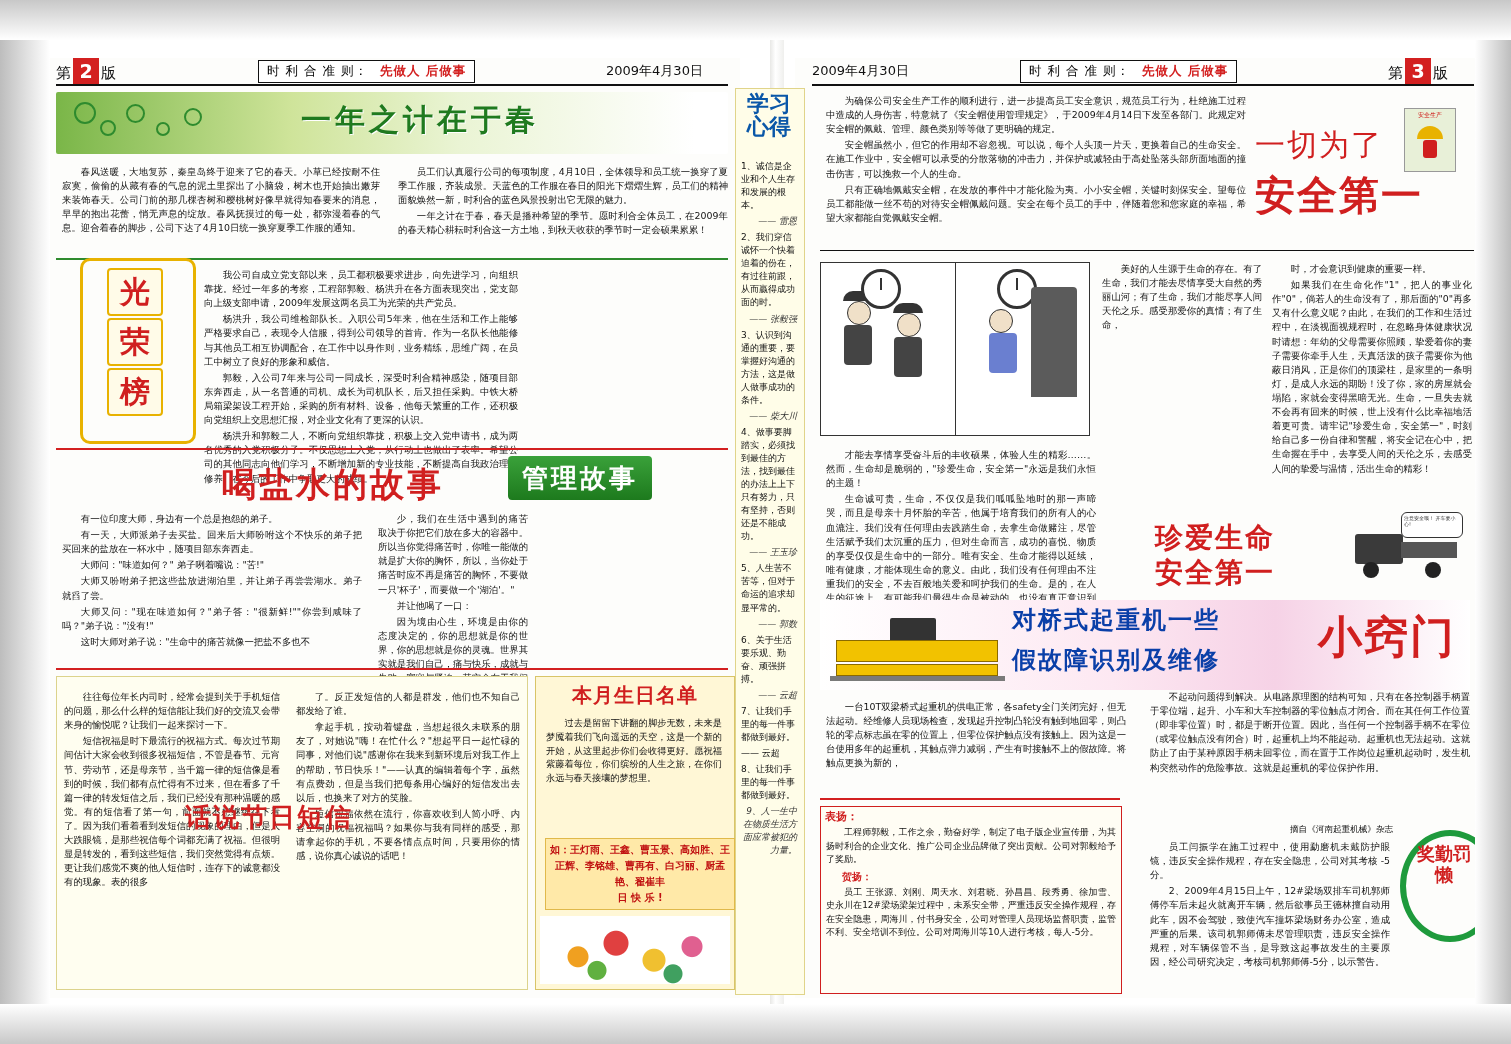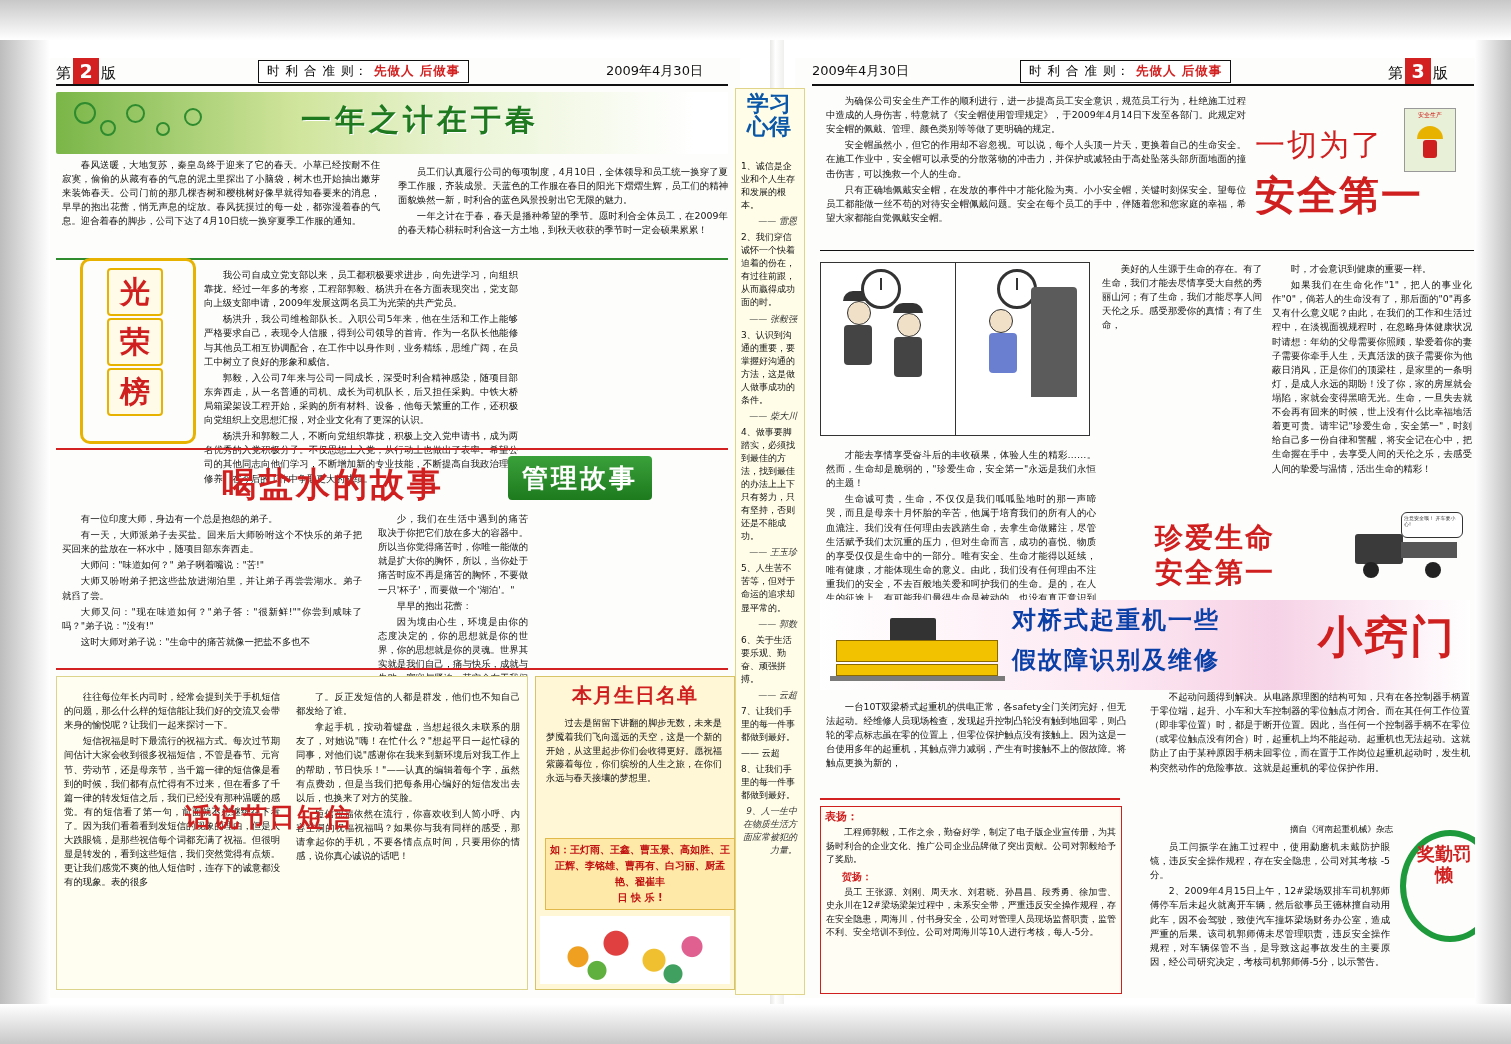--- a/index.html
+++ b/index.html
@@ -25,21 +25,21 @@
   
   .masthead{position:absolute;height:26px;display:flex;align-items:center;}
   .pgnum{display:flex;align-items:baseline;font-family:"DejaVu Sans",sans-serif;}
   .pgnum .lbl{font-size:15px;color:#111;}
   .pgnum .num{
     display:inline-block;width:26px;height:26px;line-height:26px;text-align:center;
     background:#d32020;color:#fff;font-size:19px;font-weight:bold;margin:0 2px;
   }
   .mast-band{
     border:1.5px solid #111;padding:2px 8px;font-size:12.5px;letter-spacing:1px;
-    display:flex;align-items:center;gap:6px;white-space:nowrap;background:#fff;
+    display:flex;align-items:center;gap:12px;white-space:nowrap;background:#fff;
   }
   .mast-band .red{color:#d32020;font-weight:bold;}
   .mast-date{font-size:13px;color:#111;}
   .mast-rule{position:absolute;height:2px;background:#111;}
 
   
   .col{position:absolute;font-size:9.4px;line-height:1.5;color:#111;text-align:justify;}
   .col p{margin:0 0 2px 0;text-indent:2em;}
   .hr-thin{position:absolute;background:#111;height:1px;}
   .hr-red{position:absolute;background:#d32020;height:2px;}
@@ -249,21 +249,21 @@
 
   <div class="banner-spring">
     <div class="swirl" style="left:18px;top:10px;width:18px;height:18px;"></div>
     <div class="swirl" style="left:44px;top:28px;width:12px;height:12px;"></div>
     <div class="swirl" style="left:70px;top:12px;width:15px;height:15px;"></div>
     <div class="swirl" style="left:100px;top:30px;width:10px;height:10px;"></div>
     <div class="swirl" style="left:128px;top:16px;width:14px;height:14px;"></div>
     <div class="title">一年之计在于春</div>
   </div>
 
-  <div class="col" style="left:62px;top:158px;width:318px;">
+  <div class="col" style="left:62px;top:165px;width:318px;">
     <p>春风送暖，大地复苏，秦皇岛终于迎来了它的春天。小草已经按耐不住寂寞，偷偷的从藏有春的气息的泥土里探出了小脑袋，树木也开始抽出嫩芽来装饰春天。公司门前的那几棵杏树和樱桃树好像早就得知春要来的消息，早早的抱出花蕾，悄无声息的绽放。春风抚摸过的每一处，都弥漫着春的气息。迎合着春的脚步，公司下达了4月10日统一换穿夏季工作服的通知。</p>
   </div>
   <div class="col" style="left:398px;top:165px;width:330px;">
     <p>员工们认真履行公司的每项制度，4月10日，全体领导和员工统一换穿了夏季工作服，齐装成景。天蓝色的工作服在春日的阳光下熠熠生辉，员工们的精神面貌焕然一新，时利合的蓝色风景投射出它无限的魅力。</p>
     <p>一年之计在于春，春天是播种希望的季节。愿时利合全体员工，在2009年的春天精心耕耘时利合这一方土地，到秋天收获的季节时一定会硕果累累！</p>
   </div>
   <div class="hr-thin" style="left:56px;top:258px;width:672px;height:2px;background:#2e8b2e;"></div>
 
   <div class="glory-ribbon"></div>
   <div class="glory">
@@ -286,21 +286,21 @@
   <div class="col" style="left:62px;top:512px;width:300px;">
     <p>有一位印度大师，身边有一个总是抱怨的弟子。</p>
     <p>有一天，大师派弟子去买盐。回来后大师吩咐这个不快乐的弟子把买回来的盐放在一杯水中，随项目部东奔西走。</p>
     <p>大师问："味道如何？" 弟子咧着嘴说："苦!"</p>
     <p>大师又吩咐弟子把这些盐放进湖泊里，并让弟子再尝尝湖水。弟子就舀了尝。</p>
     <p>大师又问："现在味道如何？"弟子答："很新鲜!""你尝到咸味了吗？"弟子说："没有!"</p>
     <p>这时大师对弟子说："生命中的痛苦就像一把盐不多也不</p>
   </div>
   <div class="col" style="left:378px;top:512px;width:150px;">
     <p>少，我们在生活中遇到的痛苦取决于你把它们放在多大的容器中。所以当你觉得痛苦时，你唯一能做的就是扩大你的胸怀，所以，当你处于痛苦时应不再是痛苦的胸怀，不要做一只'杯子'，而要做一个'湖泊'。"</p>
-    <p>早早的抱出花蕾：</p>
+    <p>并让他喝了一口：</p>
     <p>因为境由心生，环境是由你的态度决定的，你的思想就是你的世界，你的思想就是你的灵魂。世界其实就是我们自己，痛与快乐，成就与失败，宽容与紧迫，其实全在于我们怎么看。因为我们是通过自己的观点看世界，所以态度决定一切。</p>
   </div>
   <div class="hr-red" style="left:56px;top:668px;width:672px;"></div>
 
   <div class="sms-box"></div>
   <div class="col" style="left:64px;top:690px;width:216px;">
     <p>往往每位年长内司时，经常会提到关于手机短信的问题，那么什么样的短信能让我们好的交流又会带来身的愉悦呢？让我们一起来探讨一下。</p>
     <p>短信祝福是时下最流行的祝福方式。每次过节期间估计大家会收到很多祝福短信，不管是春节、元宵节、劳动节，还是母亲节，当千篇一律的短信像是看到的时候，我们都有点忙得有不过来，但在看多了千篇一律的转发短信之后，我们已经没有那种温暖的感觉。有的短信看了第一句，前面就不想继续往下看了。因为我们看着看到发短信的现象的理由，但是人大跌眼镜，是那些祝信每个词都充满了祝福。但很明显是转发的，看到这些短信，我们突然觉得有点烦。更让我们感觉不爽的他人短信时，连存下的诚意都没有的现象。表的很多</p>
   </div>
   <div class="col" style="left:296px;top:690px;width:224px;">

